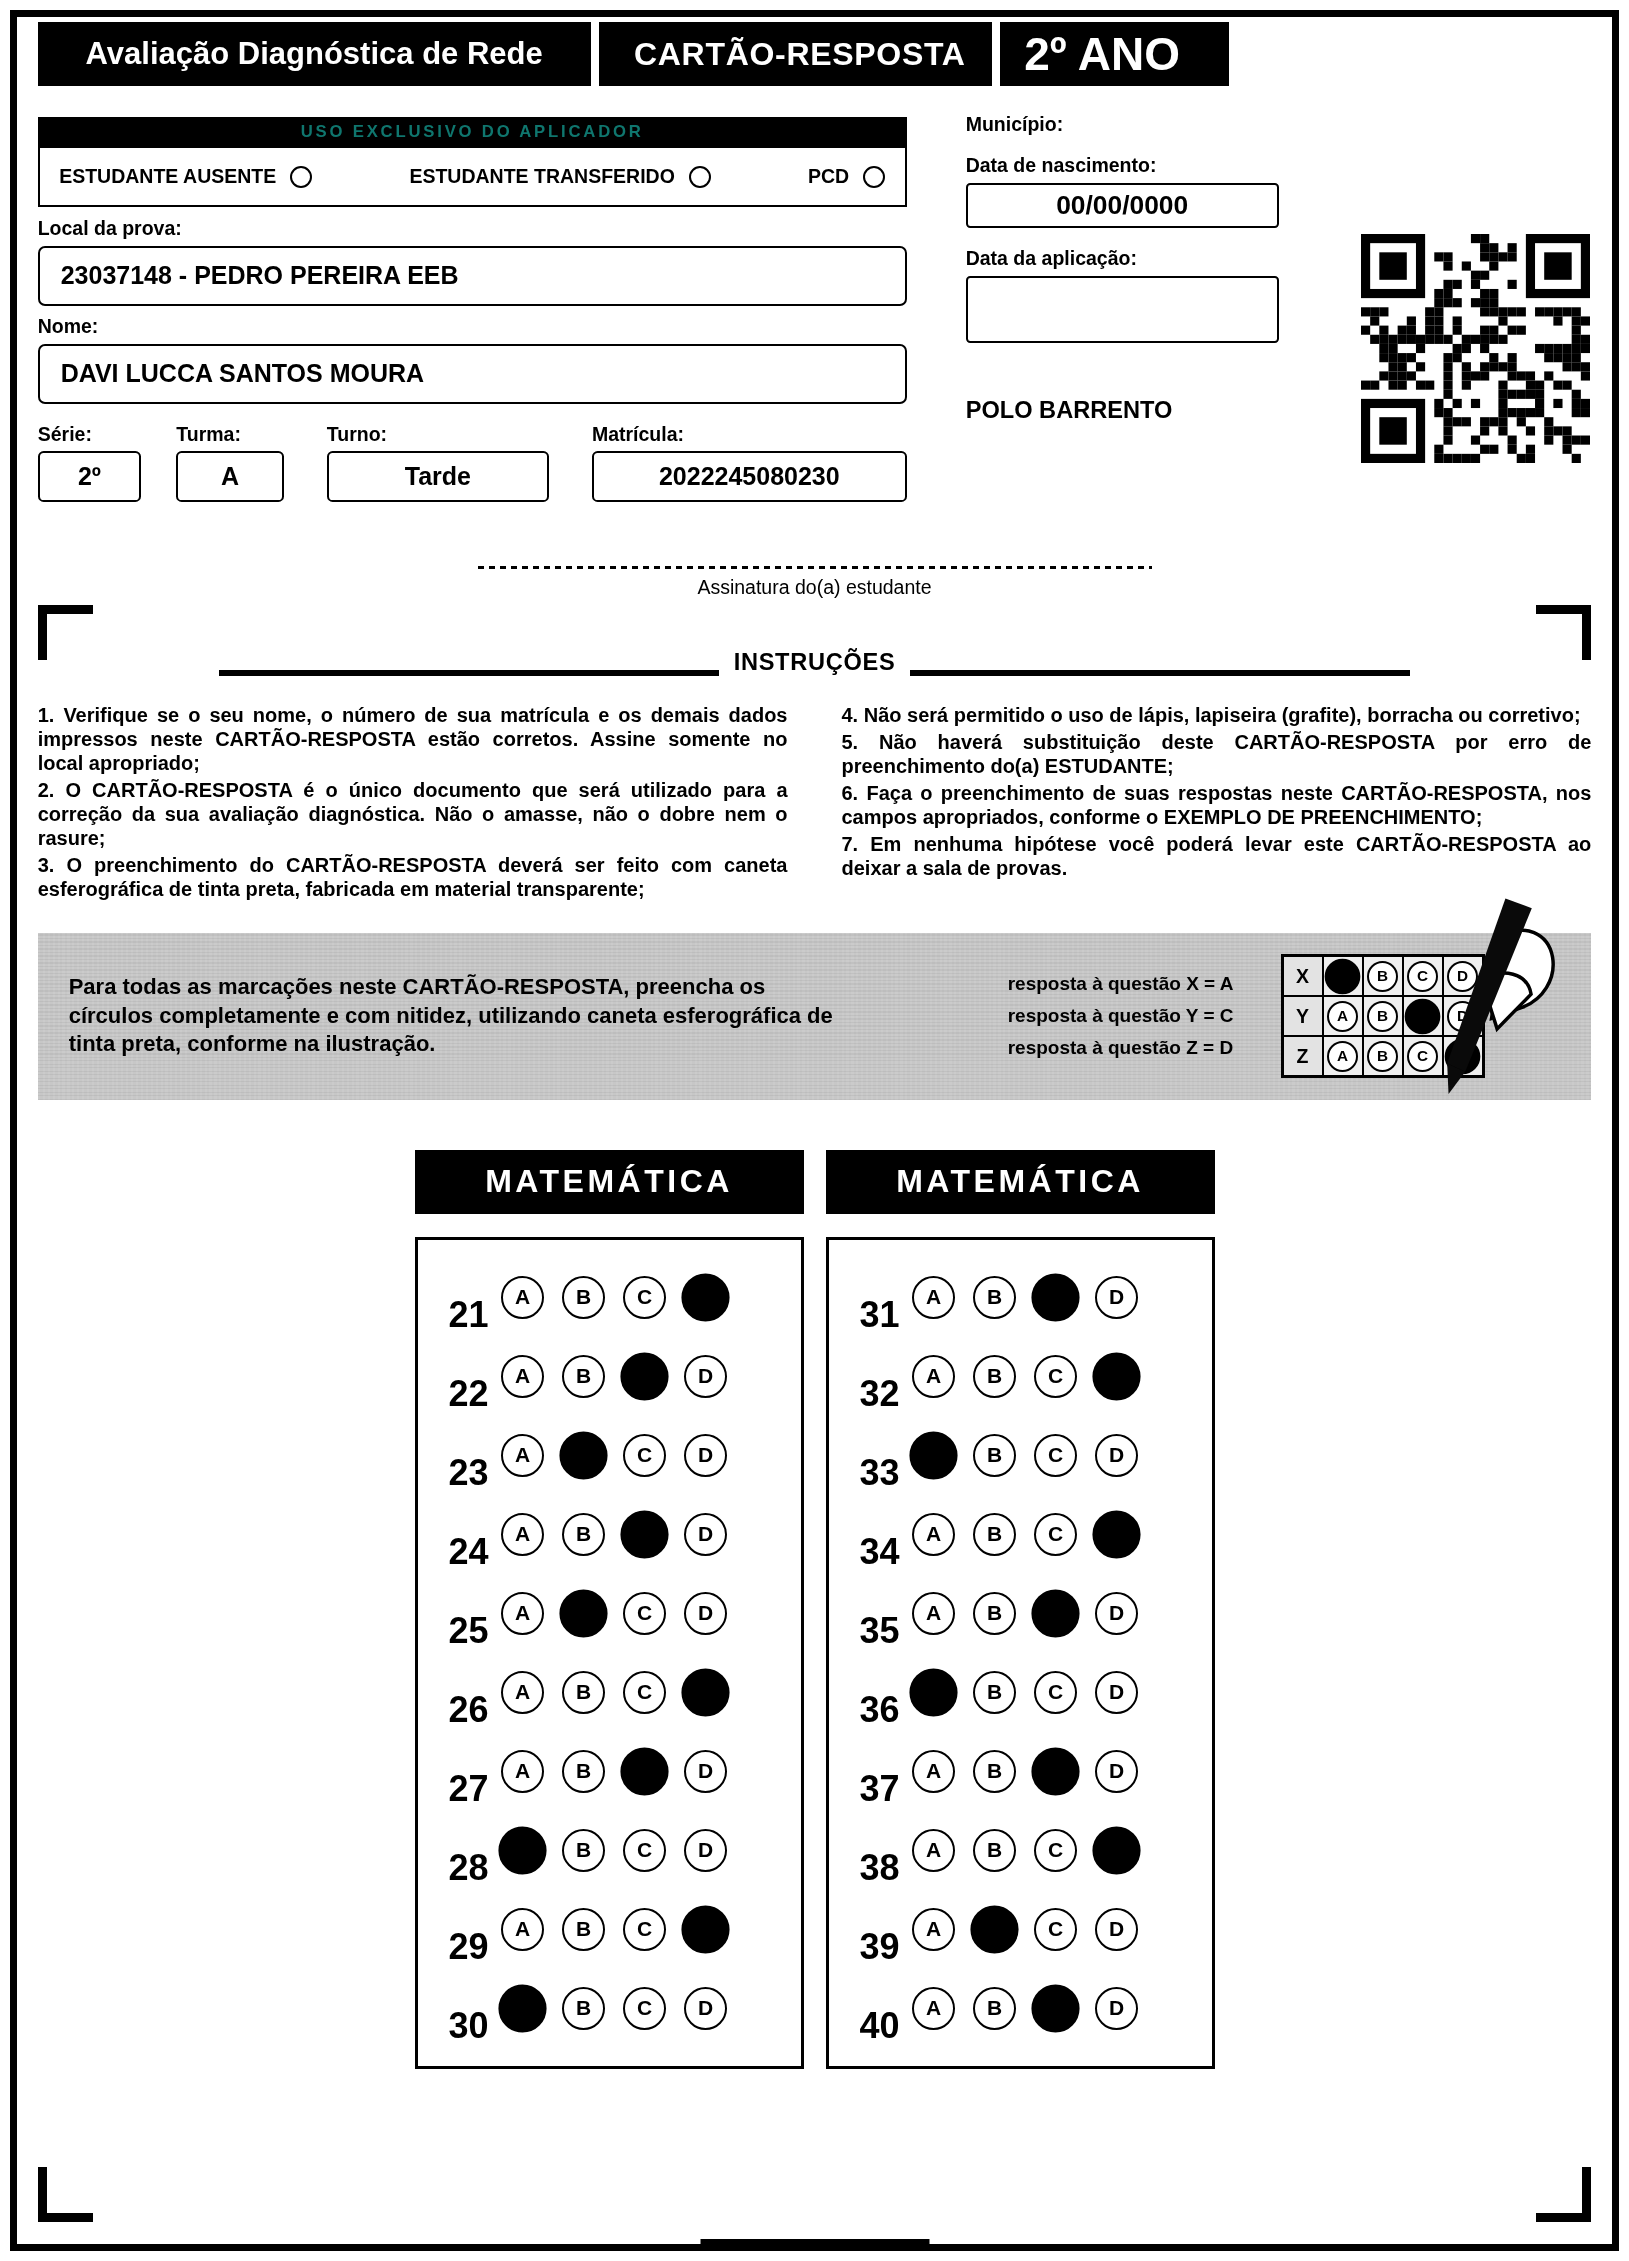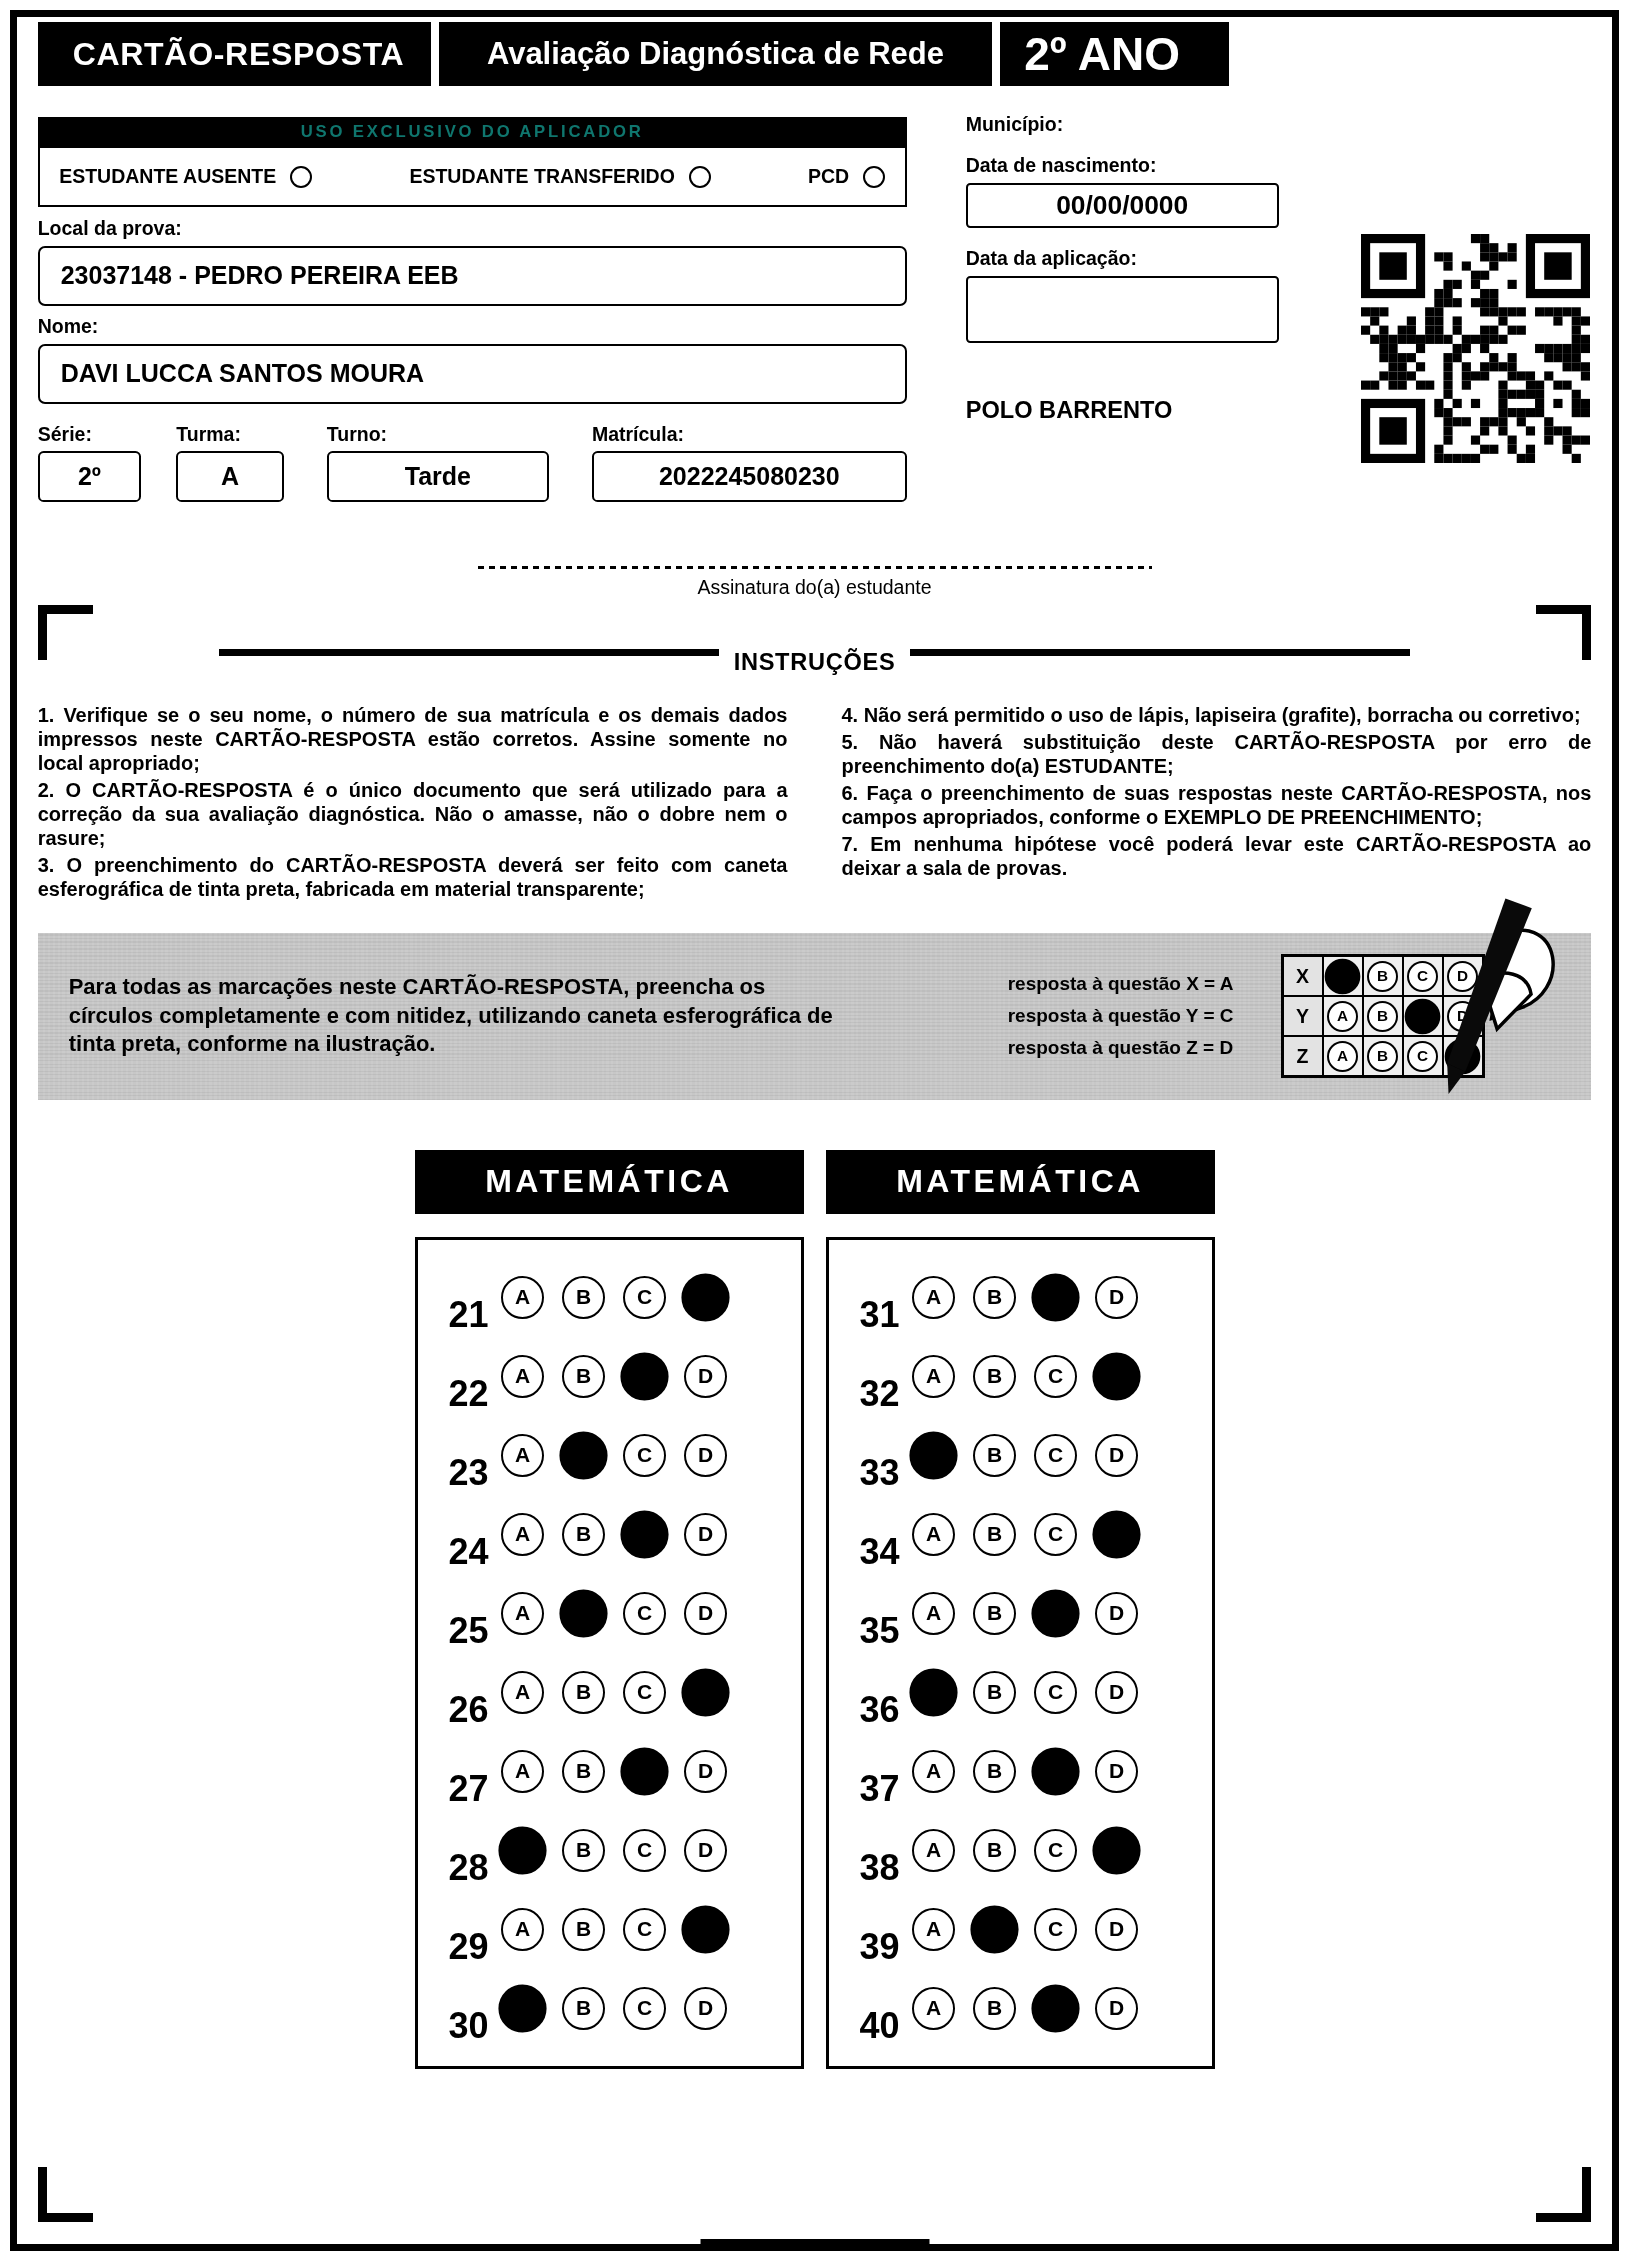--- a/index.html
+++ b/index.html
@@ -54,21 +54,21 @@
 
   
   .mark{position:absolute;width:46px;height:46px;}
   .mark-tl{left:21px;top:588px;border-left:9px solid #000;border-top:9px solid #000;}
   .mark-tr{right:21px;top:588px;border-right:9px solid #000;border-top:9px solid #000;}
   .mark-bl{left:21px;bottom:22px;border-left:9px solid #000;border-bottom:9px solid #000;}
   .mark-br{right:21px;bottom:22px;border-right:9px solid #000;border-bottom:9px solid #000;}
 
   
   .instructions{margin-top:50px;}
-  .inst-head{display:flex;align-items:flex-start;gap:15px;padding:0 181px;margin-top:12px;}
+  .inst-head{display:flex;align-items:flex-end;gap:15px;padding:0 181px;margin-top:12px;}
   .inst-head .line{flex:1;height:6.3px;background:#000;}
   .inst-title{font-size:23.6px;font-weight:bold;letter-spacing:0.7px;}
   .inst-cols{display:flex;margin-top:27px;gap:54px;}
   .inst-col{flex:1;}
   .inst-col p{margin:0 0 2.8px 0;font-size:20px;font-weight:bold;line-height:1.2;text-align:justify;}
 
   
   .example{position:relative;margin-top:29px;height:167px;display:flex;align-items:center;
            background:repeating-linear-gradient(0deg,rgba(0,0,0,.05) 0 1.4px,transparent 1.4px 3.5px),
                       repeating-linear-gradient(90deg,rgba(255,255,255,.07) 0 2.1px,transparent 2.1px 4.9px),#c7c7c7;}
@@ -99,22 +99,22 @@
 
   .bottom-bar{position:absolute;bottom:-7px;left:50%;transform:translateX(-50%);width:229px;height:12.5px;background:#000;}
 </style>
 </head>
 <body>
 
 <div class="page">
   <div class="frame">
 
     <div class="header">
+      <div class="hbox h-sub">Avaliação Diagnóstica de Rede</div>
       <div class="hbox h-title">CARTÃO-RESPOSTA</div>
-      <div class="hbox h-sub">Avaliação Diagnóstica de Rede</div>
       <div class="hbox h-grade">2º ANO</div>
     </div>
 
     <div class="form-area">
       <div class="fa-left">
         <div class="black-bar">USO EXCLUSIVO DO APLICADOR</div>
         <div class="cb-box">
             <div class="cb-item">
               <span class="cb-label">ESTUDANTE AUSENTE</span>
               <span class="cb-circle"></span>

